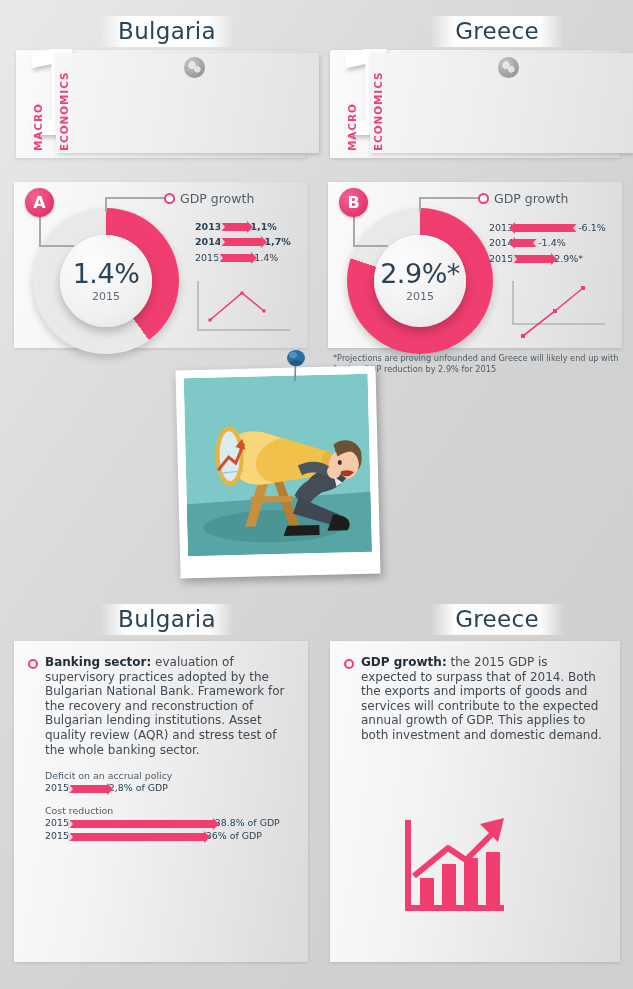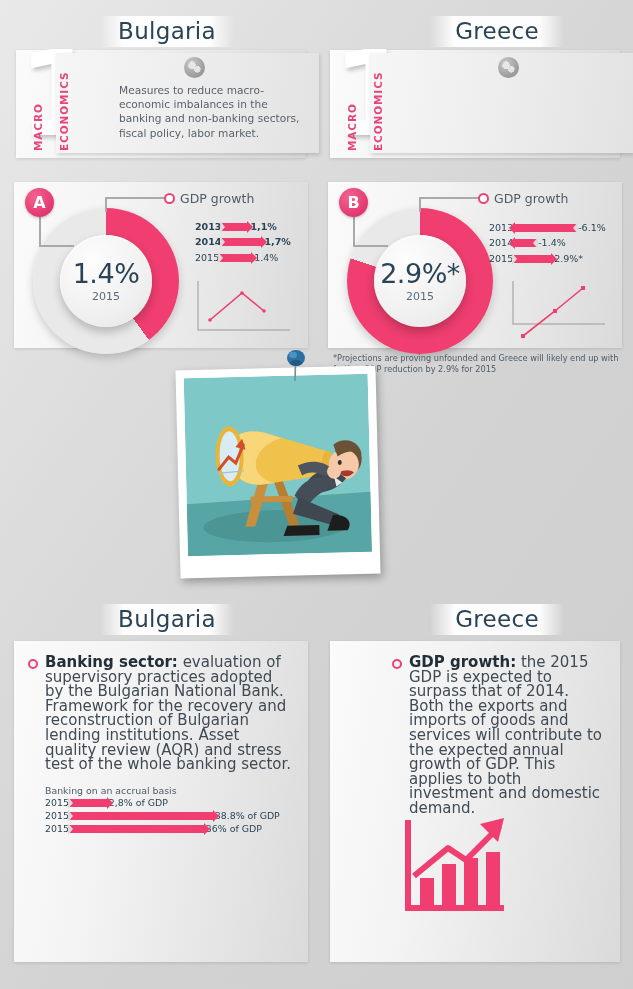--- a/index.html
+++ b/index.html
@@ -130,38 +130,37 @@
     transform:rotate(-1.4deg);padding:8px 8px 22px 8px;box-sizing:border-box;
   }
   .pin{position:absolute;left:283px;top:348px;width:26px;height:34px;z-index:6;}
 
   
   .bullet-item{position:relative;padding-left:17px;margin-bottom:13px;}
   .bullet-dot{
     position:absolute;left:0;top:4px;width:6px;height:6px;border-radius:50%;
     border:2.5px solid #e8437a;background:#f4f4f4;
   }
-  .btext{font-size:15px;line-height:14.6px;color:#3f4a54;}
+  .btext{font-size:12px;line-height:14.6px;color:#3f4a54;}
   .btext b{color:#232f38;}
   .sub-label{font-size:9.4px;color:#4d5b66;margin:6px 0 1px 0;}
   .fiscal-row{font-size:9.4px;white-space:nowrap;margin-bottom:2px;}
 </style>
 </head>
 <body>
 
 <div class="country-title" style="left:100px;top:16px;width:110px;">Bulgaria</div>
 
 <div class="panel" style="left:16px;top:50px;width:290px;height:108px;"></div>
 <div class="numblock" style="left:18px;top:48px;">
   <div class="bignum">1</div>
   <div class="infocard">
     <div class="vlabel">MACRO</div>
     <div class="vlabel l2" style="left:14px;">ECONOMICS</div>
     <div class="globe"></div>
-    <div class="cardtext">Measures to reduce macro-economic imbalances in the banking and non-banking sectors, fiscal policy, labor market.</div>
   </div>
 </div>
 
 <div class="country-title" style="left:430px;top:16px;width:110px;">Greece</div>
 
 <div class="panel" style="left:330px;top:50px;width:290px;height:108px;"></div>
 <div class="numblock" style="left:332px;top:48px;">
   <div class="bignum">1</div>
   <div class="infocard">
     <div class="vlabel">MACRO</div>
@@ -296,38 +295,39 @@
 <div class="country-title" style="left:100px;top:604px;width:110px;">Bulgaria</div>
 
 <div class="panel" style="left:14px;top:641px;width:294px;height:321px;">
   <div style="padding:14px 16px 0 14px;">
     <div class="bullet-item">
       <span class="bullet-dot"></span>
       <div class="btext"><b>Banking sector:</b><span> evaluation of supervisory practices adopted by the Bulgarian National Bank. Framework for the recovery and reconstruction of Bulgarian lending institutions. Asset quality review (AQR) and stress test of the whole banking sector.</span></div>
     </div>
 
     <div style="padding-left:17px;">
-      <div class="sub-label">Banking on an accrual basis</div>
+      <div class="sub-label">Deficit on an accrual policy</div>
       <div class="fiscal-row">
         <span class="yr" style="color:#2b4356;">2015</span><span class="arr right" style="width:38px;"></span><span class="val" style="color:#2b4356;">2,8% of GDP</span>
       </div>
+      <div class="sub-label" style="margin-top:12px;">Cost reduction</div>
       <div class="fiscal-row">
         <span class="yr" style="color:#2b4356;">2015</span><span class="arr right" style="width:144px;"></span><span class="val" style="color:#2b4356;">38.8%  of GDP</span>
       </div>
       <div class="fiscal-row">
         <span class="yr" style="color:#2b4356;">2015</span><span class="arr right" style="width:135px;"></span><span class="val" style="color:#2b4356;">36% of GDP</span>
       </div>
     </div>
   </div>
 </div>
 
 <div class="country-title" style="left:430px;top:604px;width:110px;">Greece</div>
 
 <div class="panel" style="left:330px;top:641px;width:290px;height:321px;">
-  <div style="padding:14px 16px 0 14px;margin-left:48px;">
+  <div style="padding:14px 16px 0 14px;">
     <div class="bullet-item">
       <span class="bullet-dot"></span>
       <div class="btext"><b>GDP growth:</b><span> the 2015 GDP is expected to surpass that of 2014. Both the exports and imports of goods and services will contribute to the expected  annual growth of GDP. This applies to both investment and domestic demand.</span></div>
     </div>
   </div>
   <svg style="position:absolute;left:70px;top:175px;" width="112" height="100" viewBox="0 0 112 100">
     <path d="M8,4 L8,92 L104,92" stroke="#ef3e6f" stroke-width="6" fill="none"></path>
     <rect x="20" y="62" width="14" height="30" fill="#ef3e6f"></rect>
     <rect x="42" y="48" width="14" height="44" fill="#ef3e6f"></rect>
     <rect x="64" y="42" width="14" height="50" fill="#ef3e6f"></rect>

